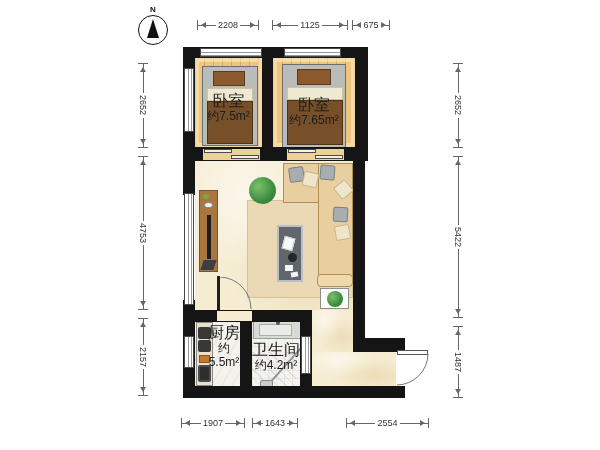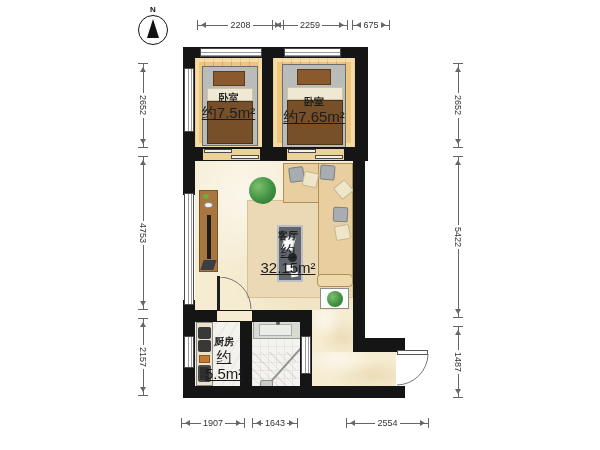--- a/index.html
+++ b/index.html
@@ -35,22 +35,22 @@
   .pillow{background:#8a5a2e;border:1px solid #5d3a1c;}
   .sheet{background:#efe8d2;border:1px solid #cfc5a6;}
   .blanket{background:#77502a;border:1px solid #4f3317;}
   .sofa{background:#e9cf9f;border:1px solid #b08f56;}
   .cush{position:absolute;width:13px;height:13px;border-radius:2px;z-index:2;}
   .cush.gray{background:#a7adb0;border:1px solid #7c8184;}
   .cush.cream{background:#efe5c8;border:1px solid #c4b68e;}
   .plant{border-radius:50%;background:radial-gradient(circle at 35% 35%,#7cc06e,#3c8d40 60%,#2c6e30);}
   
   .rlabel{position:absolute;z-index:5;text-align:center;color:#1c1c1c;}
-  .rname{font-weight:bold;font-size:10px;line-height:1.15;}
-  .rarea{font-size:15px;line-height:1.15;text-decoration:underline;}
+  .rname{font-weight:normal;font-size:16px;line-height:1.15;}
+  .rarea{font-size:12px;line-height:1.15;}
   
   .dimh{position:absolute;display:flex;align-items:center;height:12px;color:#333;font-size:9px;z-index:6;}
   .dimh .tick{width:1px;height:10px;background:#666;}
   .dimh .seg{flex:1;height:1px;background:#666;position:relative;min-width:4px;}
   .dimh .seg.l::before{content:"";position:absolute;left:0;top:-3px;border:3px solid transparent;border-right:5px solid #666;}
   .dimh .seg.r::after{content:"";position:absolute;right:0;top:-3px;border:3px solid transparent;border-left:5px solid #666;}
   .dimh .lbl{padding:0 2px;white-space:nowrap;background:#fff;}
   .dimv{position:absolute;display:flex;flex-direction:column;align-items:center;width:12px;color:#333;font-size:9px;z-index:6;}
   .dimv .tick{height:1px;width:10px;background:#666;}
   .dimv .seg{flex:1;width:1px;background:#666;position:relative;min-height:4px;}
@@ -203,40 +203,40 @@
   <div class="furn" style="left:260px;top:380px;width:13px;height:9px;background:#c9cdc9;border:1px solid #8a8f8a;border-radius:2px;"></div>
 
   <div class="rlabel" style="left:195px;top:92px;width:67px;">
     <div class="rname">卧室</div>
     <div class="rarea">约7.5m²</div>
   </div>
   <div class="rlabel" style="left:273px;top:96px;width:82px;">
     <div class="rname">卧室</div>
     <div class="rarea">约7.65m²</div>
   </div>
-  <div class="rlabel" style="left:253px;top:230px;width:70px;">
-    <div class="rname">客厅</div>
-    <div class="rarea">约32.15m²</div>
-  </div>
-  <div class="rlabel" style="left:205px;top:336px;width:38px;">
+  <div class="rlabel" style="left:205px;top:324px;width:38px;">
     <div class="rname">厨房</div>
     <div class="rarea">约5.5m²</div>
   </div>
-
-  <div class="dimh" style="left:197px;top:19px;width:87px;">
+  <div class="rlabel" style="left:250px;top:341px;width:52px;">
+    <div class="rname">卫生间</div>
+    <div class="rarea">约4.2m²</div>
+  </div>
+
+  <div class="dimh" style="left:197px;top:19px;width:62px;">
     <div class="tick"></div>
       <div class="seg l"></div>
     <span class="lbl">2208</span>
     <div class="seg r"></div>
       <div class="tick"></div>
   </div>
   <div class="dimh" style="left:272px;top:19px;width:76px;">
     <div class="tick"></div>
       <div class="seg l"></div>
-    <span class="lbl">2259</span>
+    <span class="lbl">1125</span>
     <div class="seg r"></div>
       <div class="tick"></div>
   </div>
   <div class="dimh" style="left:352px;top:19px;width:38px;">
     <div class="tick"></div>
       <div class="seg l"></div>
     <span class="lbl">675</span>
     <div class="seg r"></div>
       <div class="tick"></div>
   </div>

